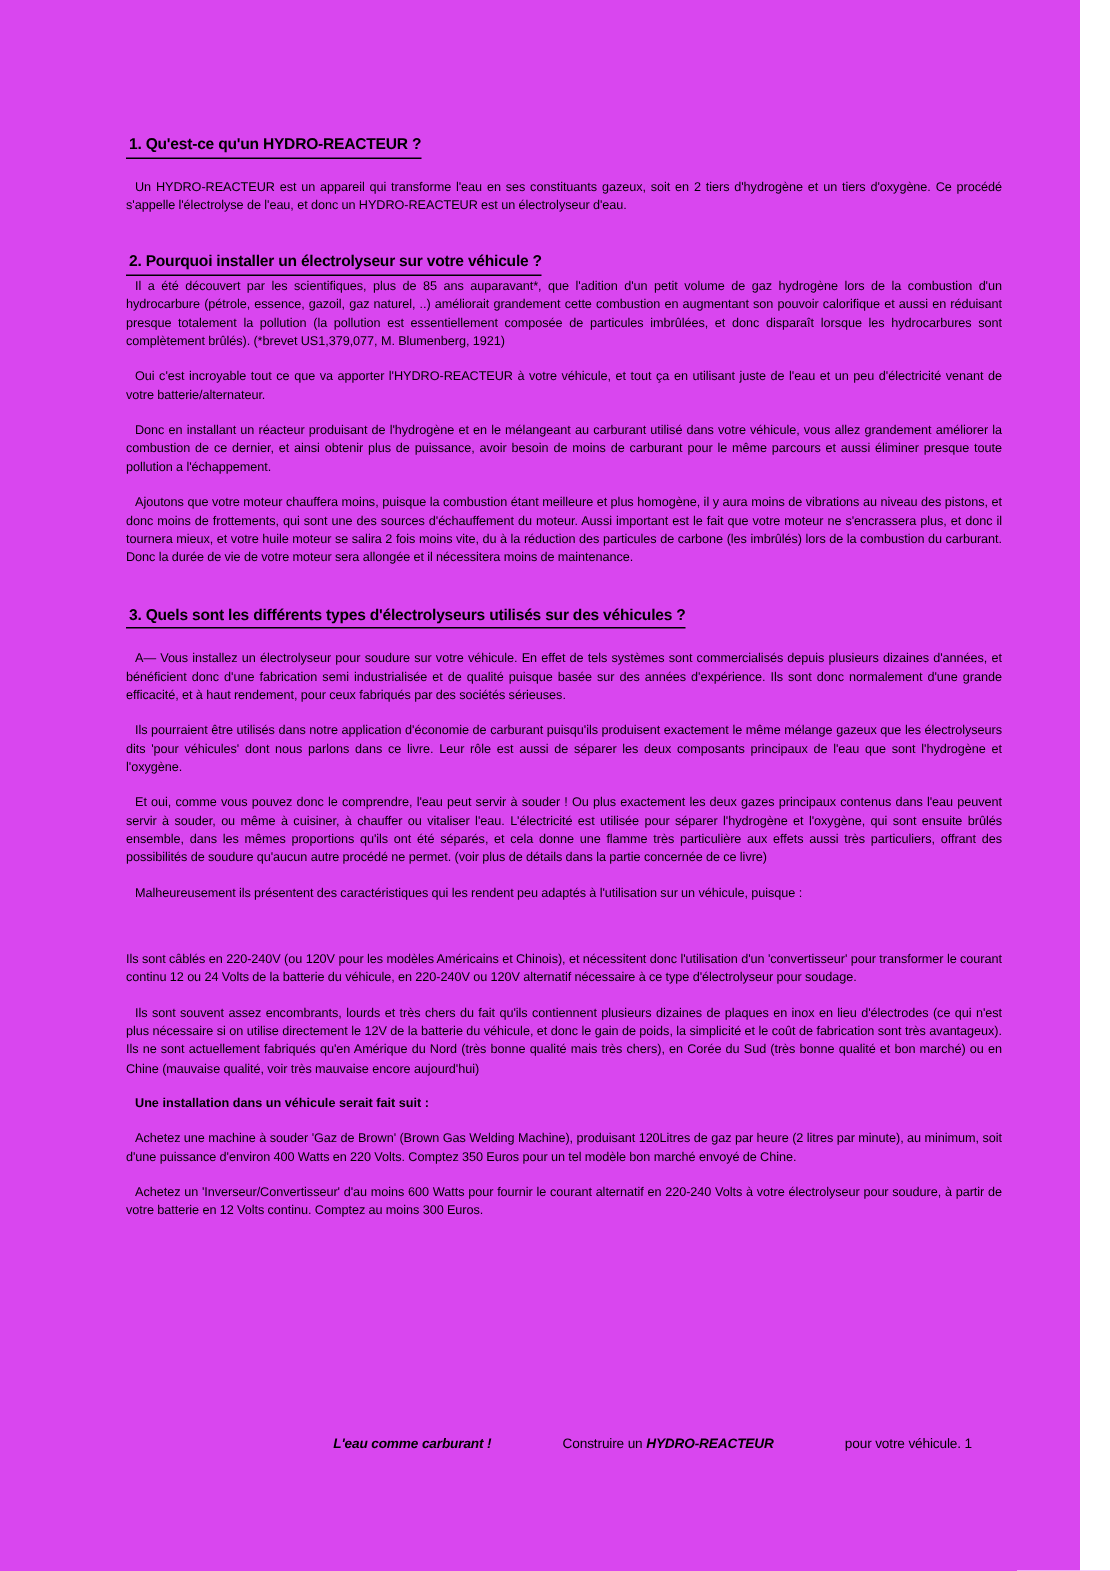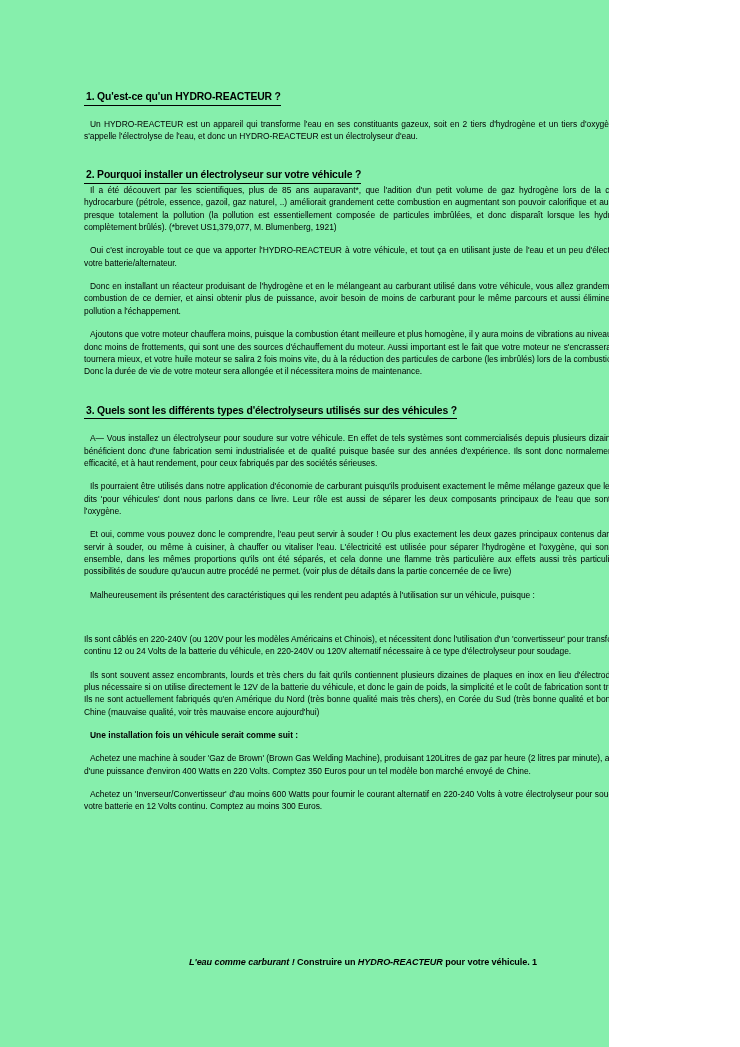--- a/index.html
+++ b/index.html
@@ -10,25 +10,25 @@
   }
   body {
     width: 740px;
     height: 1047px;
     font-family: "Liberation Sans", sans-serif;
     color: #000000;
     -webkit-font-smoothing: none;
   }
   .page {
     position: relative;
-    width: 609px;
+    width: 720px;
     height: 1047px;
     box-sizing: border-box;
     padding: 86px 72px 0 84px;
-    background: #86efac;
+    background: #d946ef;
     overflow: hidden;
   }
   .doc-body {
     width: 584px;
   }
   h2.section-heading {
     font-size: 10.4px;
     font-weight: bold;
     margin: 0 0 0 0;
     padding: 0 0 1px 2px;
@@ -70,21 +70,21 @@
   .footer {
     position: absolute;
     left: 84px;
     right: 72px;
     bottom: 79px;
     text-align: right;
     font-size: 9.1px;
     line-height: 12px;
     letter-spacing: -0.1px;
   }
-  .footer .tail { font-weight: bold; font-style: normal; }
+  .footer .tail { font-weight: normal; font-style: normal; padding-left: 45px; }
 </style>
 </head>
 <body>
 
 <div class="page">
   <div class="doc-body">
 
     <div class="heading-wrap heading-1">
       <h2 class="section-heading">1. Qu'est-ce qu'un HYDRO-REACTEUR ?</h2>
     </div>
@@ -103,21 +103,21 @@
     </div>
 
     <p class="para"><span class="b">A— Vous installez un électrolyseur pour soudure sur votre véhicule.</span><span> En effet de tels systèmes sont commercialisés depuis plusieurs dizaines d'années, et bénéficient donc d'une fabrication semi industrialisée et de qualité puisque basée sur des années d'expérience. Ils sont donc normalement d'une grande efficacité, et à haut rendement, pour ceux fabriqués par des sociétés sérieuses.</span></p>
 
     <p class="para">Ils pourraient être utilisés dans notre application d'économie de carburant puisqu'ils produisent exactement le même mélange gazeux que les électrolyseurs dits 'pour véhicules' dont nous parlons dans ce livre. Leur rôle est aussi de séparer les deux composants principaux de l'eau que sont l'hydrogène et l'oxygène.</p>
     <p class="para">Et oui, comme vous pouvez donc le comprendre, l'eau peut servir à souder ! Ou plus exactement les deux gazes principaux contenus dans l'eau peuvent servir à souder, ou même à cuisiner, à chauffer ou vitaliser l'eau. L'électricité est utilisée pour séparer l'hydrogène et l'oxygène, qui sont ensuite brûlés ensemble, dans les mêmes proportions qu'ils ont été séparés, et cela donne une flamme très particulière aux effets aussi très particuliers, offrant des possibilités de soudure qu'aucun autre procédé ne permet. (voir plus de détails dans la partie concernée de ce livre)</p>
     <p class="para tight">Malheureusement ils présentent des caractéristiques qui les rendent peu adaptés à l'utilisation sur un véhicule, puisque :</p>
     <p class="para no-indent">Ils sont câblés en 220-240V (ou 120V pour les modèles Américains et Chinois), et nécessitent donc l'utilisation d'un 'convertisseur' pour transformer le courant continu 12 ou 24 Volts de la batterie du véhicule, en 220-240V ou 120V alternatif nécessaire à ce type d'électrolyseur pour soudage.</p>
     <p class="para">Ils sont souvent assez encombrants, lourds et très chers du fait qu'ils contiennent plusieurs dizaines de plaques en inox en lieu d'électrodes (ce qui n'est plus nécessaire si on utilise directement le 12V de la batterie du véhicule, et donc le gain de poids, la simplicité et le coût de fabrication sont très avantageux). Ils ne sont actuellement fabriqués qu'en Amérique du Nord (très bonne qualité mais très chers), en Corée du Sud (très bonne qualité et bon marché) ou en Chine (mauvaise qualité, voir très mauvaise encore aujourd'hui)</p>
 
-    <p class="subhead">Une installation fois un véhicule serait comme suit :</p>
+    <p class="subhead">Une installation dans un véhicule serait fait suit :</p>
 
     <p class="para">Achetez une machine à souder 'Gaz de Brown' (Brown Gas Welding Machine), produisant 120Litres de gaz par heure (2 litres par minute), au minimum, soit d'une puissance d'environ 400 Watts en 220 Volts. Comptez 350 Euros pour un tel modèle bon marché envoyé de Chine.</p>
     <p class="para">Achetez un 'Inverseur/Convertisseur' d'au moins 600 Watts pour fournir le courant alternatif en 220-240 Volts à votre électrolyseur pour soudure, à partir de votre batterie en 12 Volts continu. Comptez au moins 300 Euros.</p>
 
   </div>
 
   <div class="footer">
     <span class="bi">L'eau comme carburant !</span><span class="tail"> Construire un </span><span class="bi">HYDRO-REACTEUR</span><span class="tail"> pour votre véhicule. 1</span>
   </div>
 </div>

